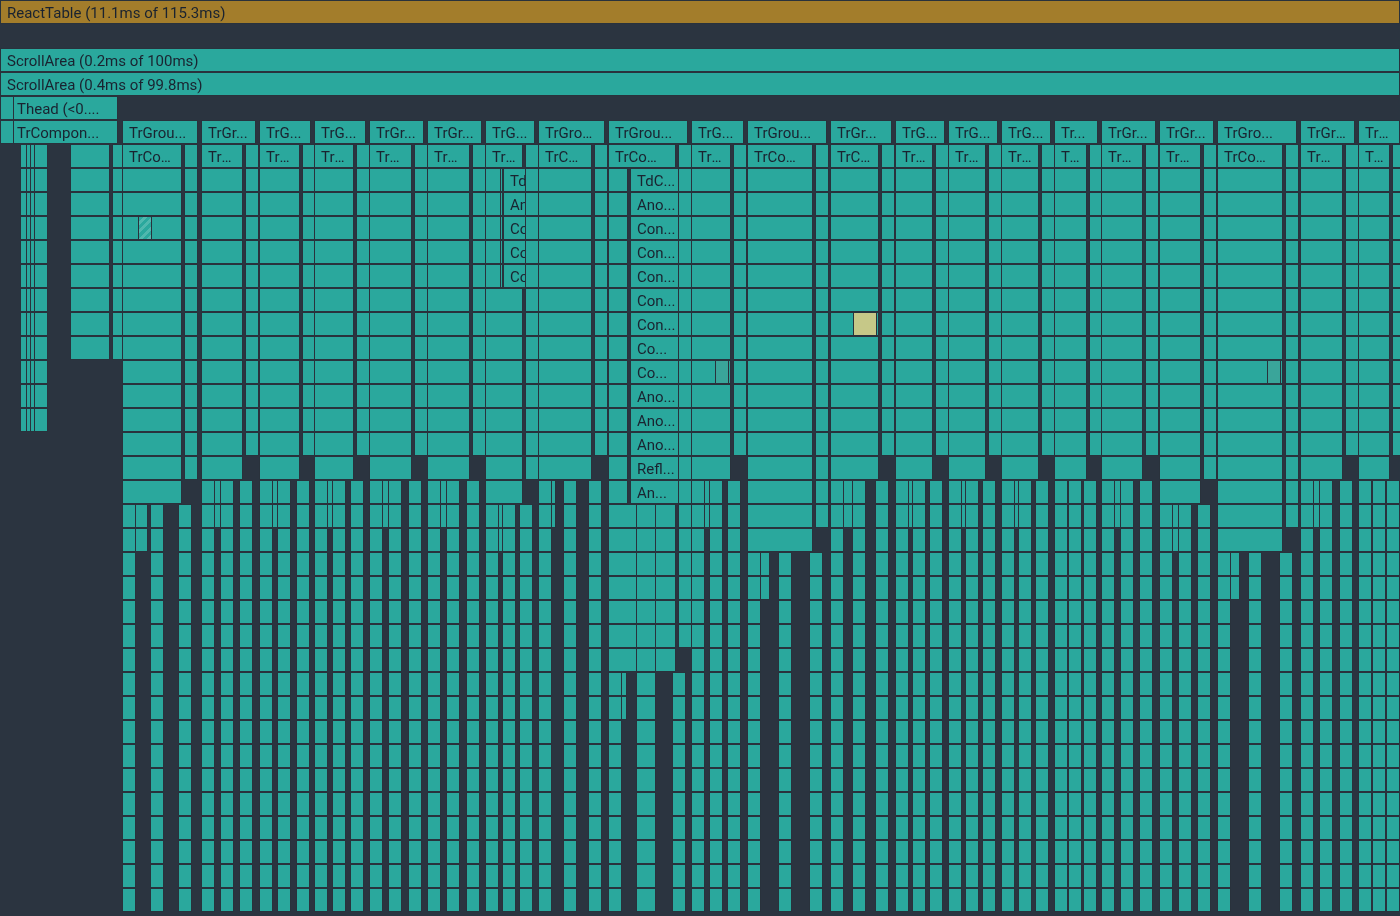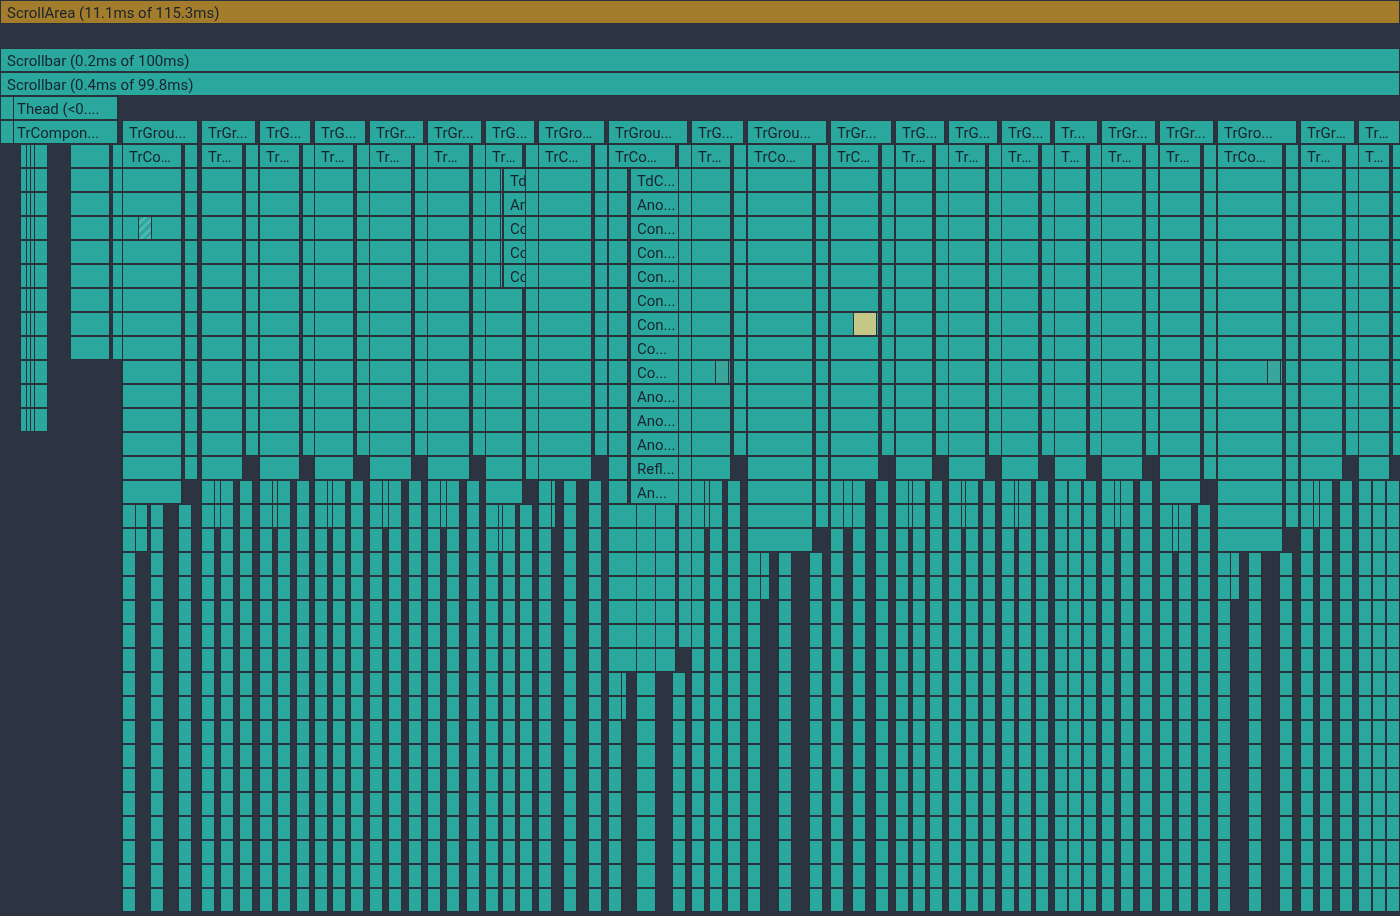--- a/index.html
+++ b/index.html
@@ -41,23 +41,23 @@
       #4fb8ae 3px,
       #4fb8ae 6px
     );
   }
   .thin { border-left: 1px solid #29323c; border-right: 1px solid #29323c; }
 </style>
 </head>
 <body>
 
 <div class="flame" id="flame">
-    <div class="bar c-brown" style="left: 0px; top: 0px; width: 1400px;">ScrollArea (11.1ms of 115.3ms)</div>
-    <div class="bar c-teal" style="left: 0px; top: 48px; width: 1400px;">Scrollbar (0.2ms of 100ms)</div>
-    <div class="bar c-teal" style="left: 0px; top: 72px; width: 1400px;">Scrollbar (0.4ms of 99.8ms)</div>
+    <div class="bar c-brown" style="left: 0px; top: 0px; width: 1400px;">ReactTable (11.1ms of 115.3ms)</div>
+    <div class="bar c-teal" style="left: 0px; top: 48px; width: 1400px;">ScrollArea (0.2ms of 100ms)</div>
+    <div class="bar c-teal" style="left: 0px; top: 72px; width: 1400px;">ScrollArea (0.4ms of 99.8ms)</div>
     <div class="bar c-teal" style="left: 10px; top: 96px; width: 108px;">Thead (&lt;0....</div>
     <div class="bar c-teal" style="left: 10px; top: 120px; width: 108px;">TrCompon...</div>
     <div class="bar c-teal thin" style="left: 20px; top: 144px; width: 6px;"></div>
     <div class="bar c-teal thin" style="left: 20px; top: 168px; width: 6px;"></div>
     <div class="bar c-teal thin" style="left: 20px; top: 192px; width: 6px;"></div>
     <div class="bar c-teal thin" style="left: 20px; top: 216px; width: 6px;"></div>
     <div class="bar c-teal thin" style="left: 20px; top: 240px; width: 6px;"></div>
     <div class="bar c-teal thin" style="left: 20px; top: 264px; width: 6px;"></div>
     <div class="bar c-teal thin" style="left: 20px; top: 288px; width: 6px;"></div>
     <div class="bar c-teal thin" style="left: 20px; top: 312px; width: 6px;"></div>

